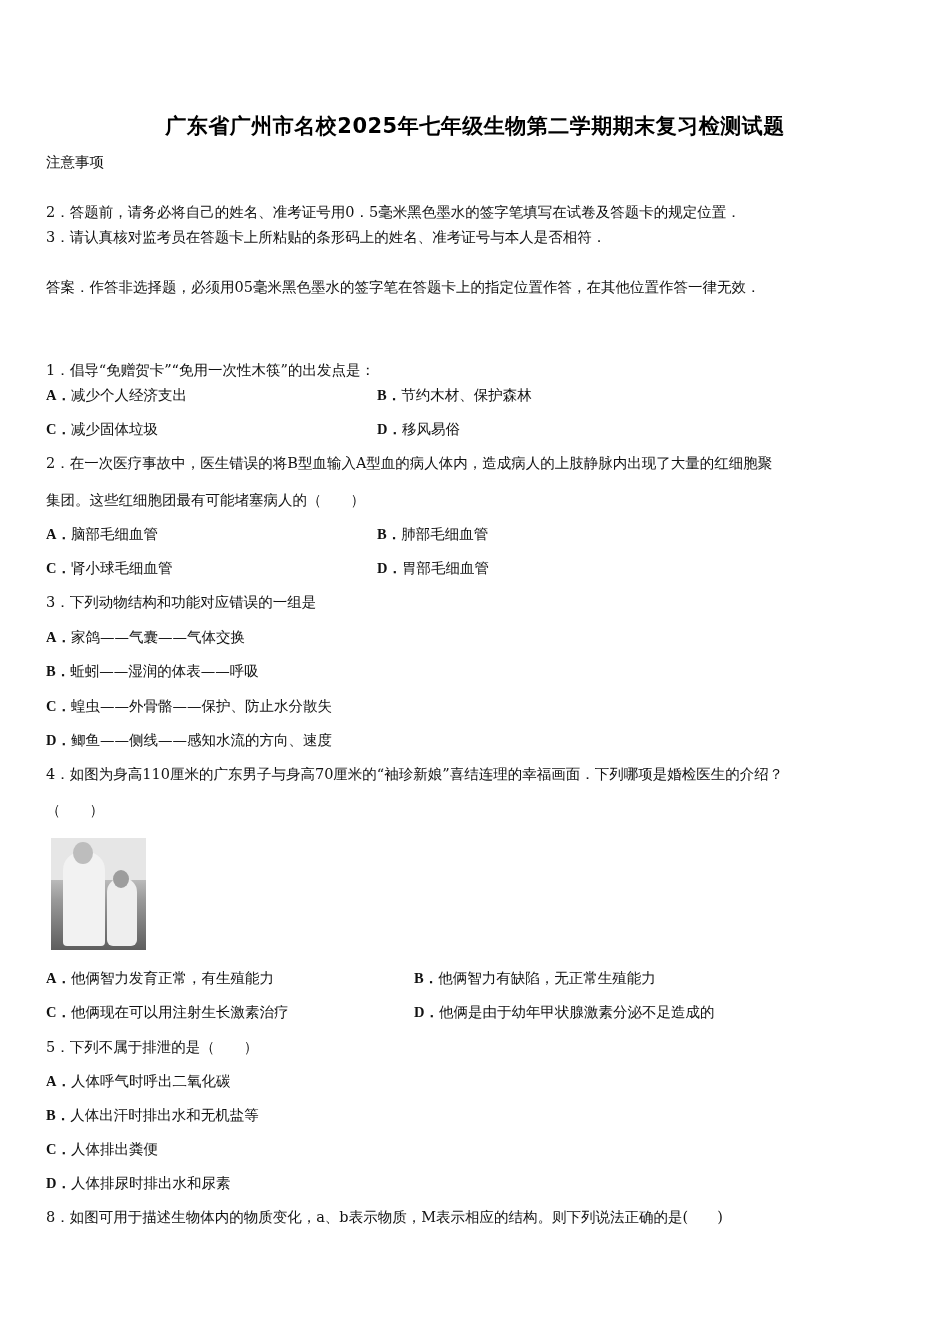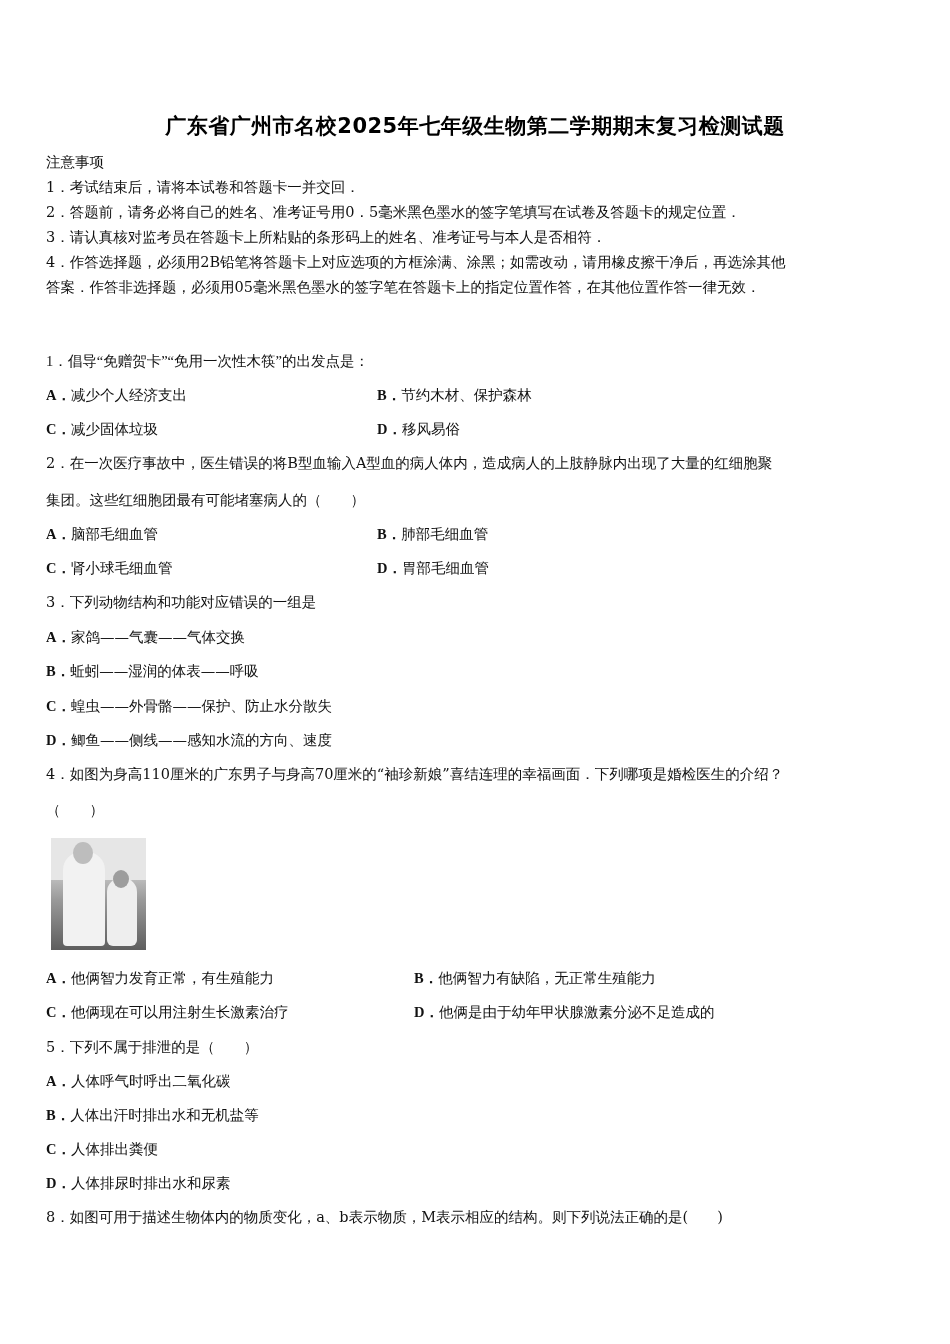--- a/index.html
+++ b/index.html
@@ -26,27 +26,25 @@
   .photo .wall { position:absolute; left:0; top:0; width:95px; height:42px; background:#e6e6e6; }
 </style>
 </head>
 <body>
 
 <div class="page">
 
   <div class="title">广东省广州市名校2025年七年级生物第二学期期末复习检测试题</div>
 
   <div class="line" style="top:152px;">注意事项</div>
-  <div class="line" style="top:177px;">1．考试结束后，请将本试卷和答题卡一并交回．</div>
   <div class="line" style="top:202px;">2．答题前，请务必将自己的姓名、准考证号用0．5毫米黑色墨水的签字笔填写在试卷及答题卡的规定位置．</div>
   <div class="line" style="top:227px;">3．请认真核对监考员在答题卡上所粘贴的条形码上的姓名、准考证号与本人是否相符．</div>
-  <div class="line" style="top:252px;">4．作答选择题，必须用2B铅笔将答题卡上对应选项的方框涂满、涂黑；如需改动，请用橡皮擦干净后，再选涂其他</div>
   <div class="line" style="top:277px;">答案．作答非选择题，必须用05毫米黑色墨水的签字笔在答题卡上的指定位置作答，在其他位置作答一律无效．</div>
 
-  <div class="line q" style="top:351px;font-family:Liberation Serif, serif;">1．倡导“免赠贺卡”“免用一次性木筷”的出发点是：</div>
+  <div class="line q" style="top:360px;">1．倡导“免赠贺卡”“免用一次性木筷”的出发点是：</div>
   <div class="line" style="top:385px;">
     <span class="opt-letter">A．</span><span>减少个人经济支出</span>
   </div>
   <div class="line" style="top:385px; left:377px;">
     <span class="opt-letter">B．</span><span>节约木材、保护森林</span>
   </div>
   <div class="line" style="top:419px;">
     <span class="opt-letter">C．</span><span>减少固体垃圾</span>
   </div>
   <div class="line" style="top:419px; left:377px;">

